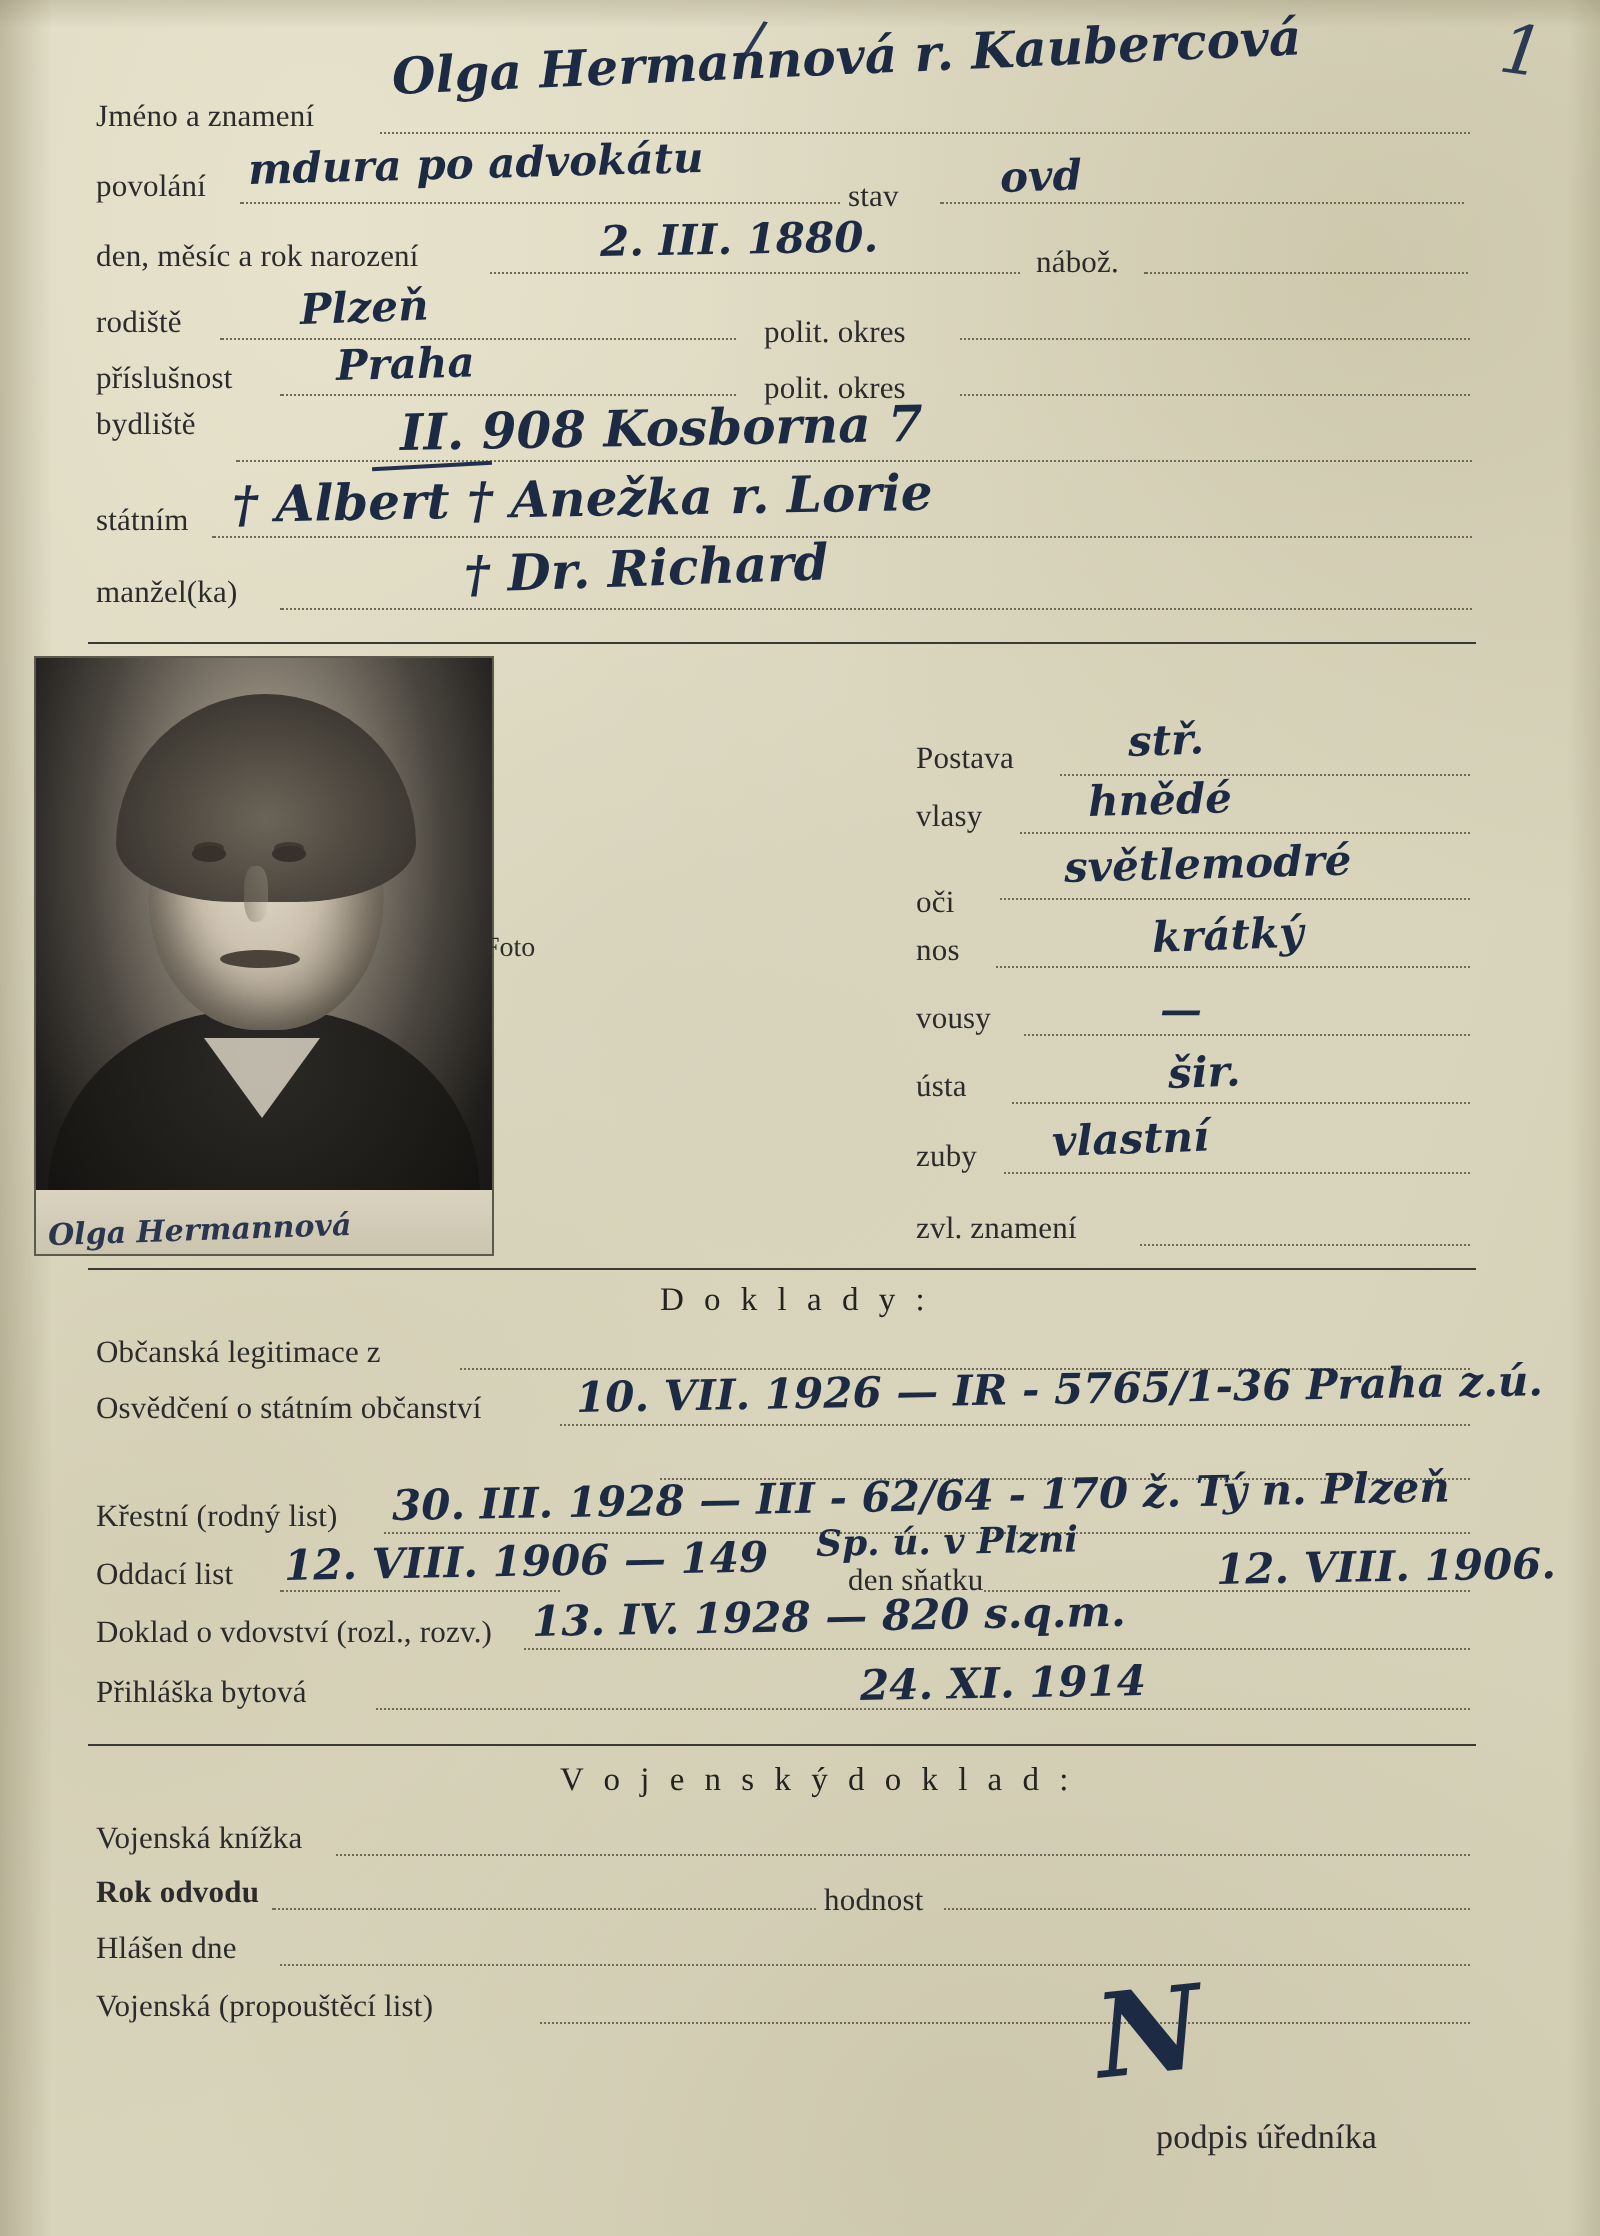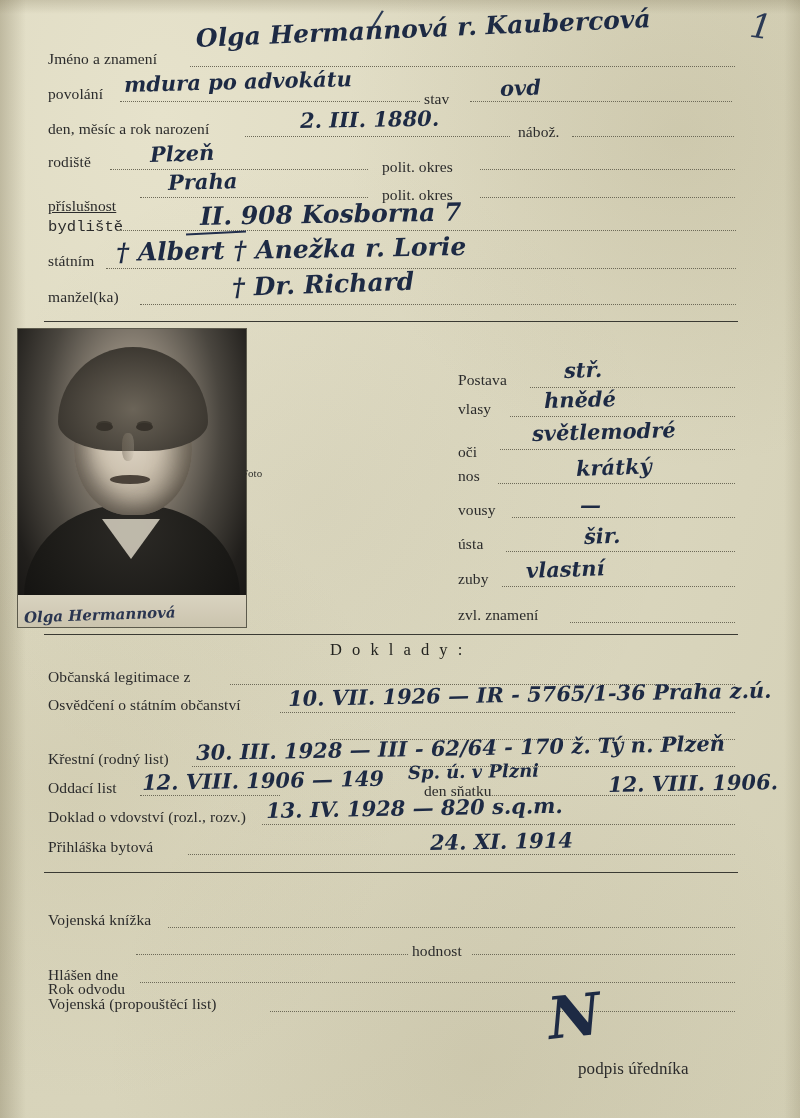--- a/index.html
+++ b/index.html
@@ -138,21 +138,21 @@
   .ph-sign{
     position:absolute;left:6px;bottom:3px;
     font-family:"DejaVu Serif", serif;
     font-style:italic;font-weight:600;
     font-size:15px;color:#2a3550;
     white-space:nowrap;
     transform:rotate(-2deg);
   }
   .foto-cap{
     position:absolute;left:242px;top:467px;
-    font-size:11px;color:#2f2f2b;
+    font-size:14px;color:#2f2f2b;
   }
   .corner-num{
     position:absolute;right:28px;top:6px;
     font-family:"DejaVu Serif", serif;
     font-size:34px;color:#2b3a55;font-style:italic;
     transform:rotate(8deg);
   }
   .tick-top{
     position:absolute;left:372px;top:4px;
     font-family:"DejaVu Serif", serif;
@@ -194,27 +194,27 @@
     <div class="lbl" style="left:518px;top:123px;">nábož.</div>
     <div class="dots" style="left:572px;top:136px;width:162px;"></div>
     <div class="hw med" style="left:580px;top:112px;"></div>
 
     <div class="lbl" style="left:48px;top:153px;">rodiště</div>
     <div class="dots" style="left:110px;top:169px;width:258px;"></div>
     <div class="hw med" style="left:150px;top:142px;transform:rotate(-2deg);">Plzeň</div>
     <div class="lbl" style="left:382px;top:158px;">polit. okres</div>
     <div class="dots" style="left:480px;top:169px;width:255px;"></div>
 
-    <div class="lbl" style="left:48px;top:197px;text-decoration:underline;">příslušnost</div>
+    <div class="lbl" style="left:48px;top:181px;">příslušnost</div>
     <div class="dots" style="left:140px;top:197px;width:228px;"></div>
     <div class="hw med" style="left:168px;top:170px;transform:rotate(-1.5deg);">Praha</div>
     <div class="lbl" style="left:382px;top:186px;">polit. okres</div>
     <div class="dots" style="left:480px;top:197px;width:255px;"></div>
 
-    <div class="lbl" style="left:48px;top:218px;font-family:Liberation Mono, monospace;">bydliště</div>
+    <div class="lbl" style="left:48px;top:204px;">bydliště</div>
     <div class="dots" style="left:118px;top:230px;width:618px;"></div>
     <div class="hw big" style="left:200px;top:202px;transform:rotate(-1deg);">II. 908 Kosborna 7</div>
     <div class="strike" style="left:186px;top:232px;width:60px;transform:rotate(-3deg);"></div>
 
     <div class="lbl" style="left:48px;top:252px;">státním</div>
     <div class="dots" style="left:106px;top:268px;width:630px;"></div>
     <div class="hw big" style="left:116px;top:238px;transform:rotate(-1deg);">† Albert  † Anežka r. Lorie</div>
 
     <div class="lbl" style="left:48px;top:288px;">manžel(ka)</div>
     <div class="dots" style="left:140px;top:304px;width:596px;"></div>
@@ -302,26 +302,27 @@
     <div class="lbl" style="left:48px;top:808px;">Doklad o vdovství (rozl., rozv.)</div>
     <div class="dots" style="left:262px;top:824px;width:473px;"></div>
     <div class="hw med" style="left:266px;top:798px;transform:rotate(-1deg);">13. IV. 1928 — 820 s.q.m.</div>
 
     <div class="lbl" style="left:48px;top:838px;">Přihláška bytová</div>
     <div class="dots" style="left:188px;top:854px;width:547px;"></div>
     <div class="hw med" style="left:430px;top:830px;transform:rotate(-1deg);">24. XI. 1914</div>
 
     <div class="rule" style="left:44px;top:872px;width:694px;"></div>
 
+    <div class="hdr" style="left:280px;top:880px;">V o j e n s k ý   d o k l a d :</div>
 
     <div class="lbl" style="left:48px;top:911px;">Vojenská knížka</div>
     <div class="dots" style="left:168px;top:927px;width:567px;"></div>
     <div class="hw sm" style="left:178px;top:904px;"></div>
 
-    <div class="lbl" style="left:48px;top:980px;">Rok odvodu</div>
+    <div class="lbl" style="left:48px;top:938px;font-weight:bold;">Rok odvodu</div>
     <div class="dots" style="left:136px;top:954px;width:272px;"></div>
     <div class="hw sm" style="left:146px;top:932px;"></div>
     <div class="lbl" style="left:412px;top:942px;">hodnost</div>
     <div class="dots" style="left:472px;top:954px;width:263px;"></div>
     <div class="hw sm" style="left:482px;top:934px;"></div>
 
     <div class="lbl" style="left:48px;top:966px;">Hlášen dne</div>
     <div class="dots" style="left:140px;top:982px;width:595px;"></div>
     <div class="hw sm" style="left:150px;top:960px;"></div>
 

